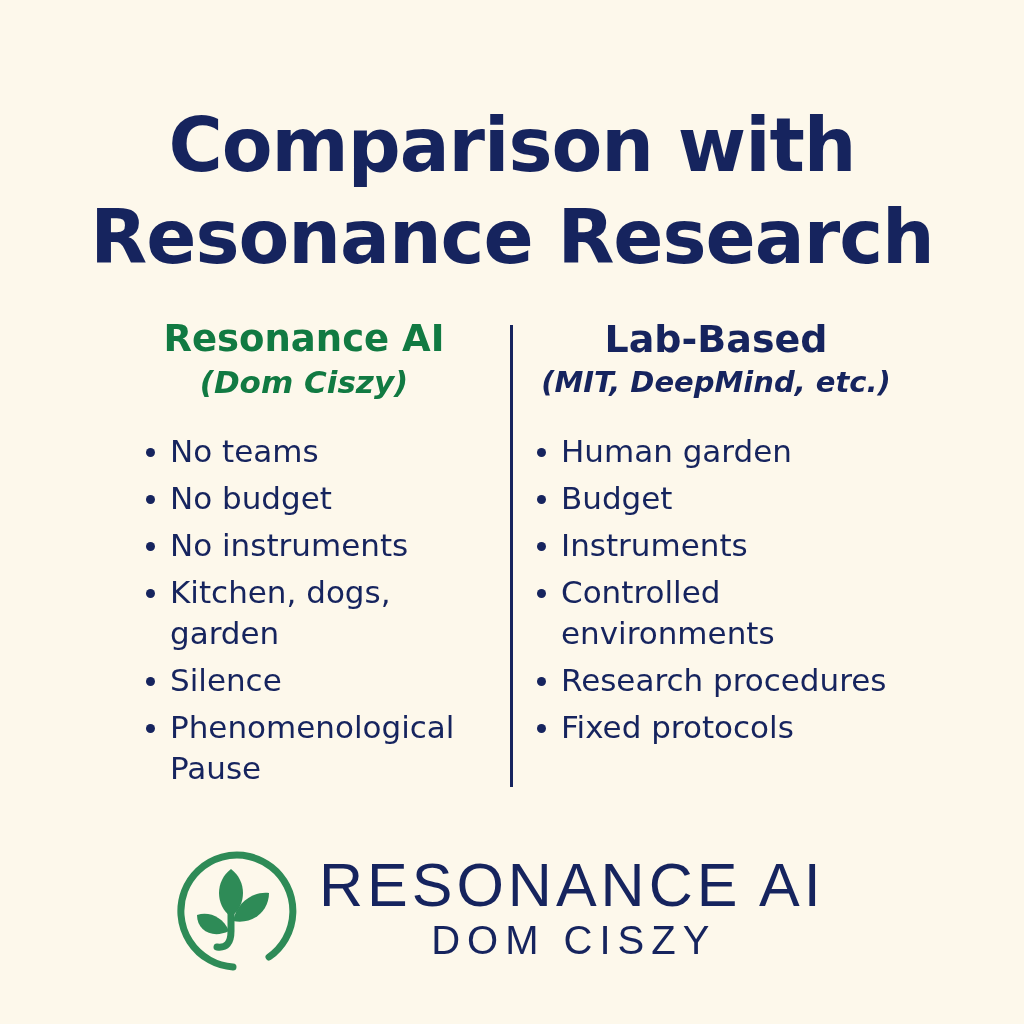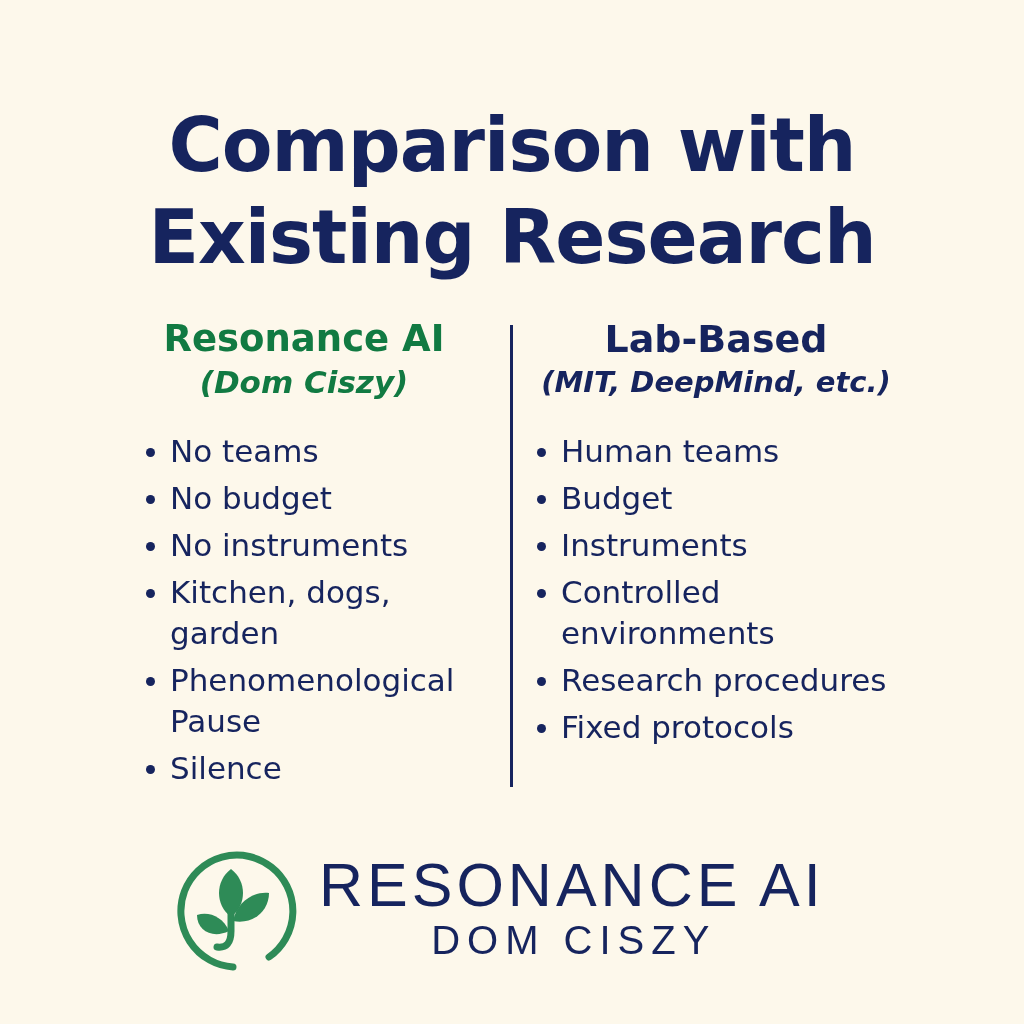--- a/index.html
+++ b/index.html
@@ -163,49 +163,49 @@
     padding-left: 4px;
   }
 </style>
 </head>
 <body>
 
 <div id="slide">
 
   <div class="title-block">
     <span class="title-line">Comparison with</span>
-    <span class="title-line">Existing Research</span>
+    <span class="title-line">Resonance Research</span>
   </div>
 
   <div class="columns">
 
     <div class="divider"></div>
 
     <div class="col col-left">
       <div class="col-head">
         <span class="head-main">Resonance AI</span>
         <span class="head-sub">(Dom Ciszy)</span>
       </div>
       <ul class="bullets">
         <li>No teams</li>
         <li>No budget</li>
         <li>No instruments</li>
         <li>Kitchen, dogs, garden</li>
+        <li>Silence</li>
         <li>Phenomenological Pause</li>
-        <li>Silence</li>
       </ul>
     </div>
 
     <div class="col col-right">
       <div class="col-head">
         <span class="head-main">Lab-Based</span>
         <span class="head-sub">(MIT, DeepMind, etc.)</span>
       </div>
       <ul class="bullets">
-        <li>Human teams</li>
+        <li>Human garden</li>
         <li>Budget</li>
         <li>Instruments</li>
         <li>Controlled environments</li>
         <li>Research procedures</li>
         <li>Fixed protocols</li>
       </ul>
     </div>
   </div>
 
   <div class="logo-block">

